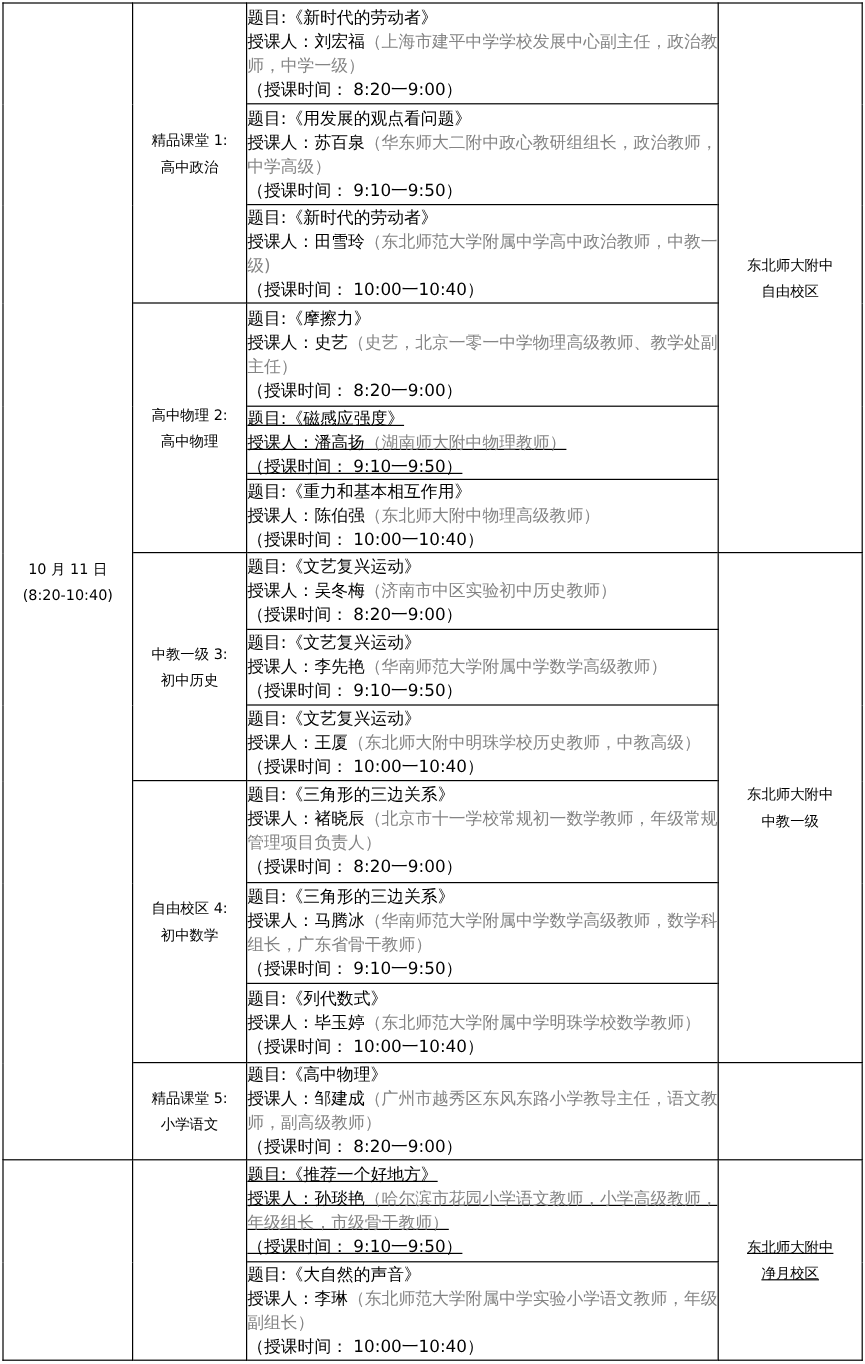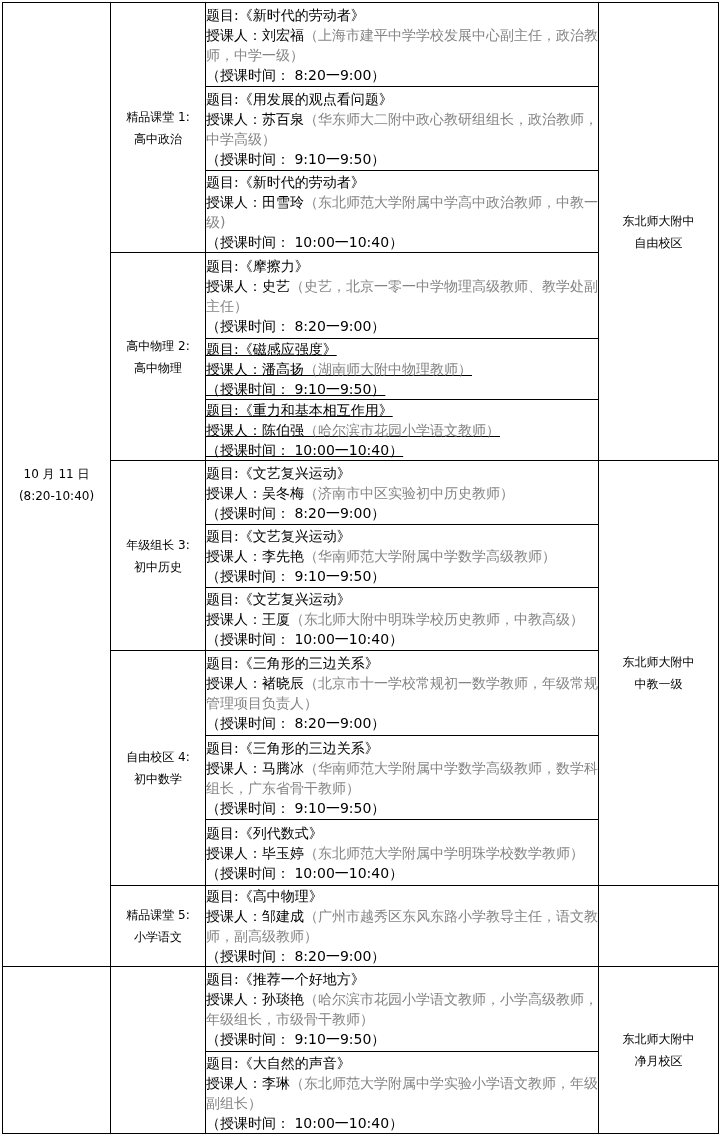--- a/index.html
+++ b/index.html
@@ -95,31 +95,31 @@
   </tr>
 
   <tr style="height:60px;text-decoration:underline;">
     <td class="session">
       <div>题目:《磁感应强度》</div>
       <div><span>授课人：潘高扬</span><span class="desc">（湖南师大附中物理教师）</span></div>
       <div>（授课时间： 9:10一9:50）</div>
     </td>
   </tr>
 
-  <tr style="height:60px;text-decoration:underline;">
+  <tr style="height:60px;">
     <td class="session">
       <div>题目:《重力和基本相互作用》</div>
-      <div><span>授课人：陈伯强</span><span class="desc">（哈尔滨市花园小学语文教师）</span></div>
+      <div><span>授课人：陈伯强</span><span class="desc">（东北师大附中物理高级教师）</span></div>
       <div>（授课时间： 10:00一10:40）</div>
     </td>
   </tr>
 
   <tr style="height:64px;">
     <td class="center2" rowspan="3">
-      <div>年级组长 3:</div>
+      <div>中教一级 3:</div>
       <div>初中历史</div>
     </td>
     <td class="session">
       <div>题目:《文艺复兴运动》</div>
       <div><span>授课人：吴冬梅</span><span class="desc">（济南市中区实验初中历史教师）</span></div>
       <div>（授课时间： 8:20一9:00）</div>
     </td>
     <td class="center2" rowspan="6">
       <div>东北师大附中</div>
       <div>中教一级</div>
@@ -176,21 +176,21 @@
       <div>小学语文</div>
     </td>
     <td class="session">
       <div>题目:《高中物理》</div>
       <div><span>授课人：邹建成</span><span class="desc">（广州市越秀区东风东路小学教导主任，语文教师，副高级教师）</span></div>
       <div>（授课时间： 8:20一9:00）</div>
     </td>
     <td></td>
   </tr>
 
-  <tr style="height:85px;">
+  <tr style="height:85px;text-decoration:underline;">
     <td rowspan="2"></td>
     <td rowspan="2"></td>
     <td class="session">
       <div>题目:《推荐一个好地方》</div>
       <div><span>授课人：孙琰艳</span><span class="desc">（哈尔滨市花园小学语文教师，小学高级教师，年级组长，市级骨干教师）</span></div>
       <div>（授课时间： 9:10一9:50）</div>
     </td>
     <td class="center2 loc-top" rowspan="2">
       <div>东北师大附中</div>
       <div>净月校区</div>

